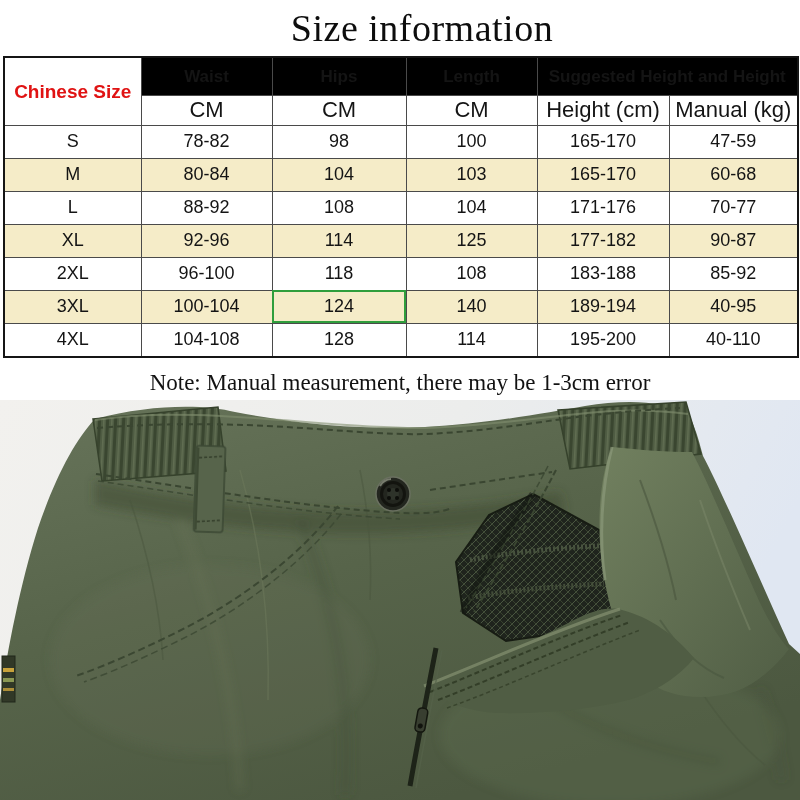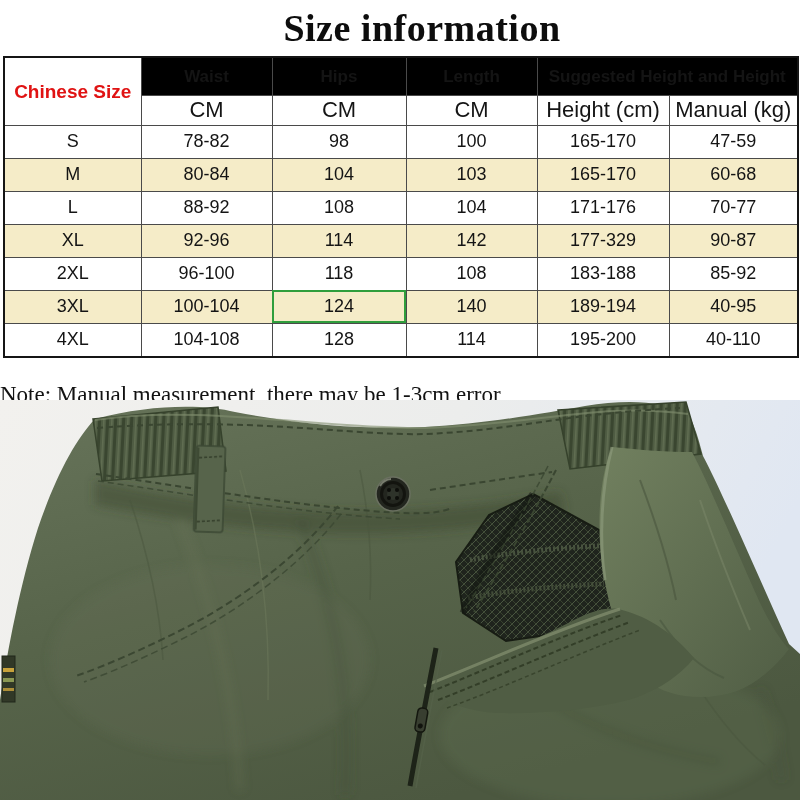--- a/index.html
+++ b/index.html
@@ -3,21 +3,21 @@
 <meta charset="utf-8">
 <style>
   html,body{margin:0;padding:0;}
   body{
     width:800px;height:800px;overflow:hidden;background:#ffffff;
     font-family:"Liberation Sans","DejaVu Sans",sans-serif;
     position:relative;
   }
   .title{
     font-family:"Liberation Serif","DejaVu Serif",serif;
-    font-weight:bold;font-size:38px;line-height:1.22;
+    font-weight:normal;font-size:38px;line-height:1.22;
     text-align:center;margin:5px 0 5px;color:#0d0d0d;letter-spacing:0.5px;padding-left:44px;
   }
   table.size-table{
     width:794px;margin:0 3px;border-collapse:collapse;table-layout:fixed;
     border:2px solid #151515;
   }
   .size-table th,.size-table td{
     border:1px solid #4a4a4a;text-align:center;vertical-align:middle;
     padding:0;color:#141414;overflow:hidden;white-space:nowrap;
   }
@@ -29,21 +29,21 @@
   }
   .size-col-header{
     background:#ffffff;font-weight:bold;font-size:19px;
   }
   .units-row th{background:#ffffff;font-weight:normal;font-size:22px;}
   .size-table tbody td{height:32px;font-size:18px;background:#ffffff;}
   .size-table tbody tr.shaded td{background:#f5ecc8;}
   .size-table tbody td.highlight-cell{outline:2px solid #2f9e3c;outline-offset:-2px;}
   .note{
     font-family:"Liberation Serif","DejaVu Serif",serif;
-    font-size:23px;color:#121212;text-align:left;margin-top:24px;
+    font-size:23px;color:#121212;text-align:center;margin-top:12px;
   }
   .photo{
     position:absolute;left:0;top:400px;width:800px;height:400px;
   }
   .photo svg{display:block;}
 </style>
 </head>
 <body>
 
 <h1 class="title">Size information</h1>
@@ -95,22 +95,22 @@
         <td>88-92</td>
         <td>108</td>
         <td>104</td>
         <td>171-176</td>
         <td>70-77</td>
       </tr>
       <tr class="shaded">
         <td>XL</td>
         <td>92-96</td>
         <td>114</td>
-        <td>142</td>
-        <td>177-329</td>
+        <td>125</td>
+        <td>177-182</td>
         <td>90-87</td>
       </tr>
       <tr>
         <td>2XL</td>
         <td>96-100</td>
         <td>118</td>
         <td>108</td>
         <td>183-188</td>
         <td>85-92</td>
       </tr>

